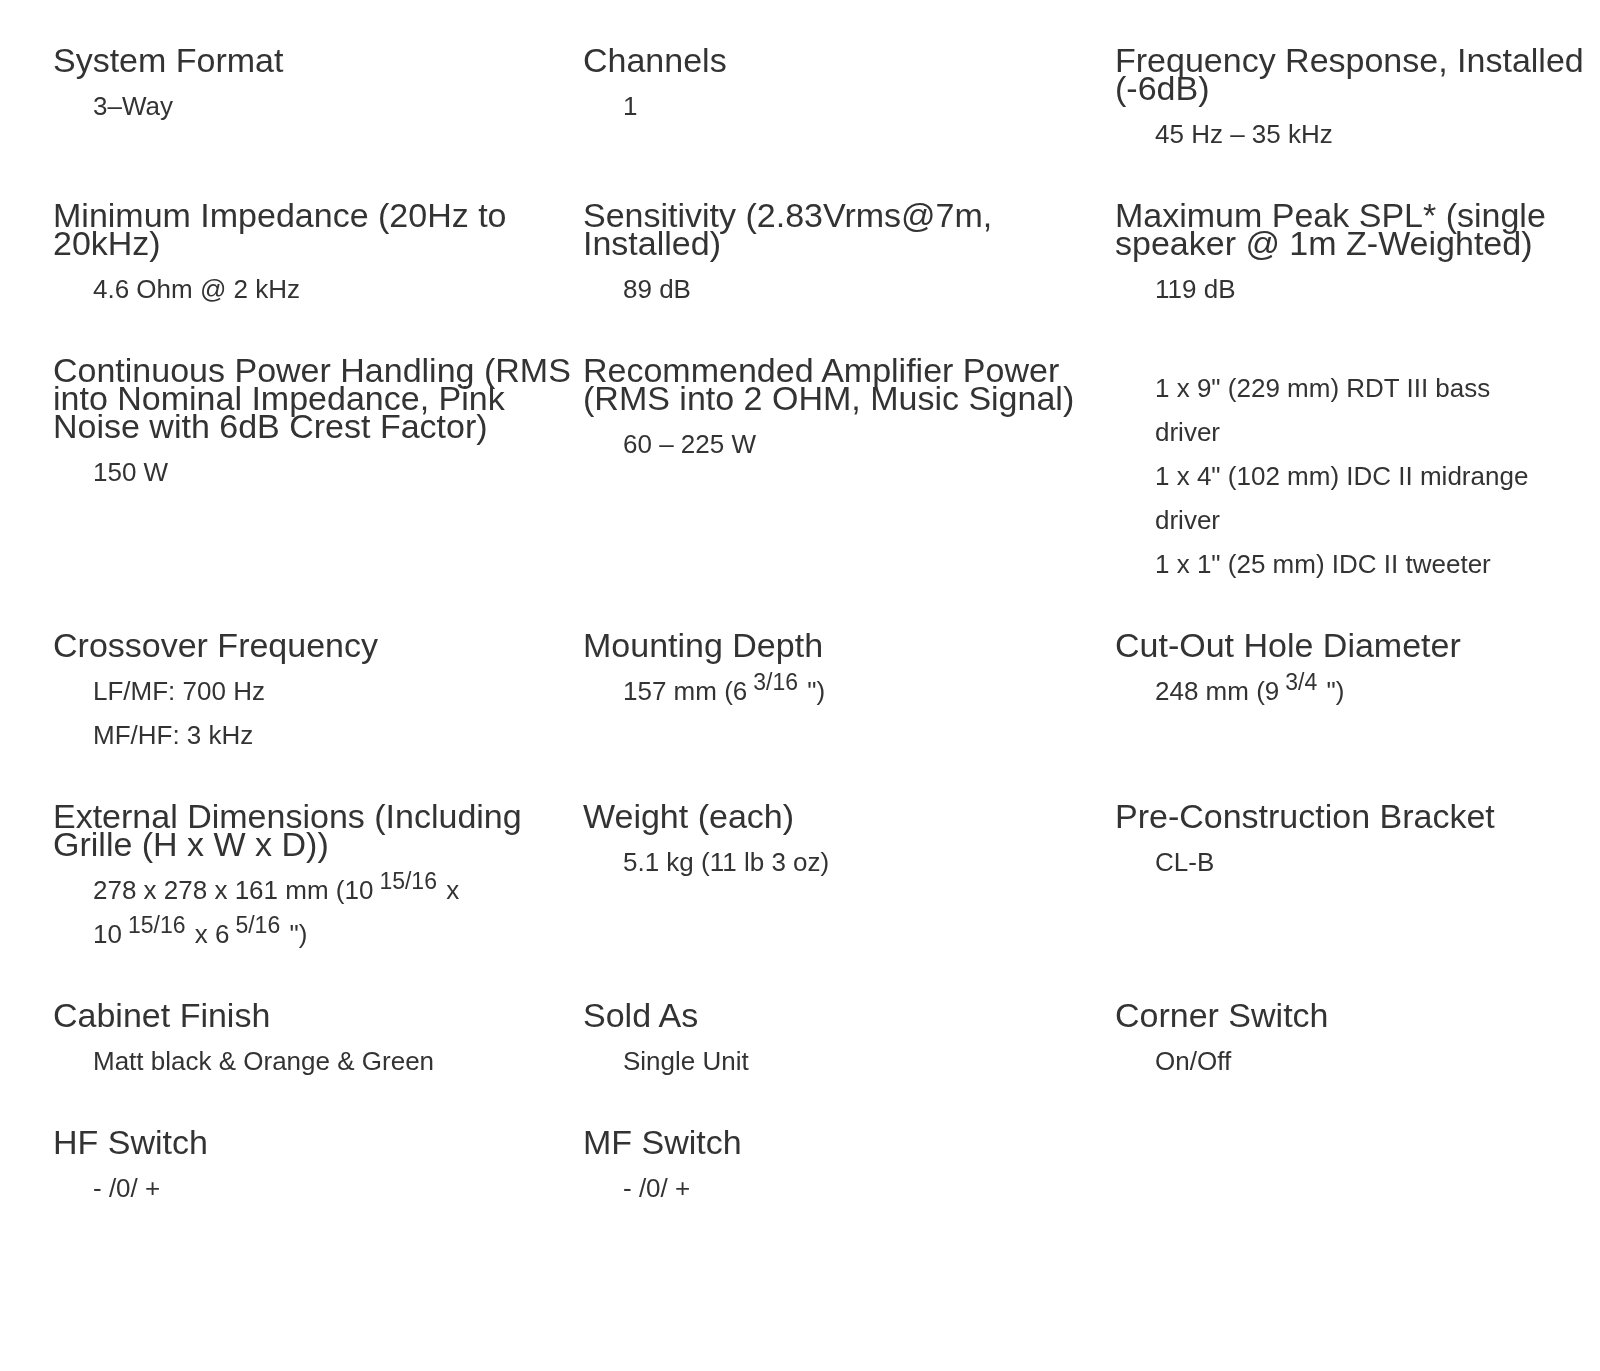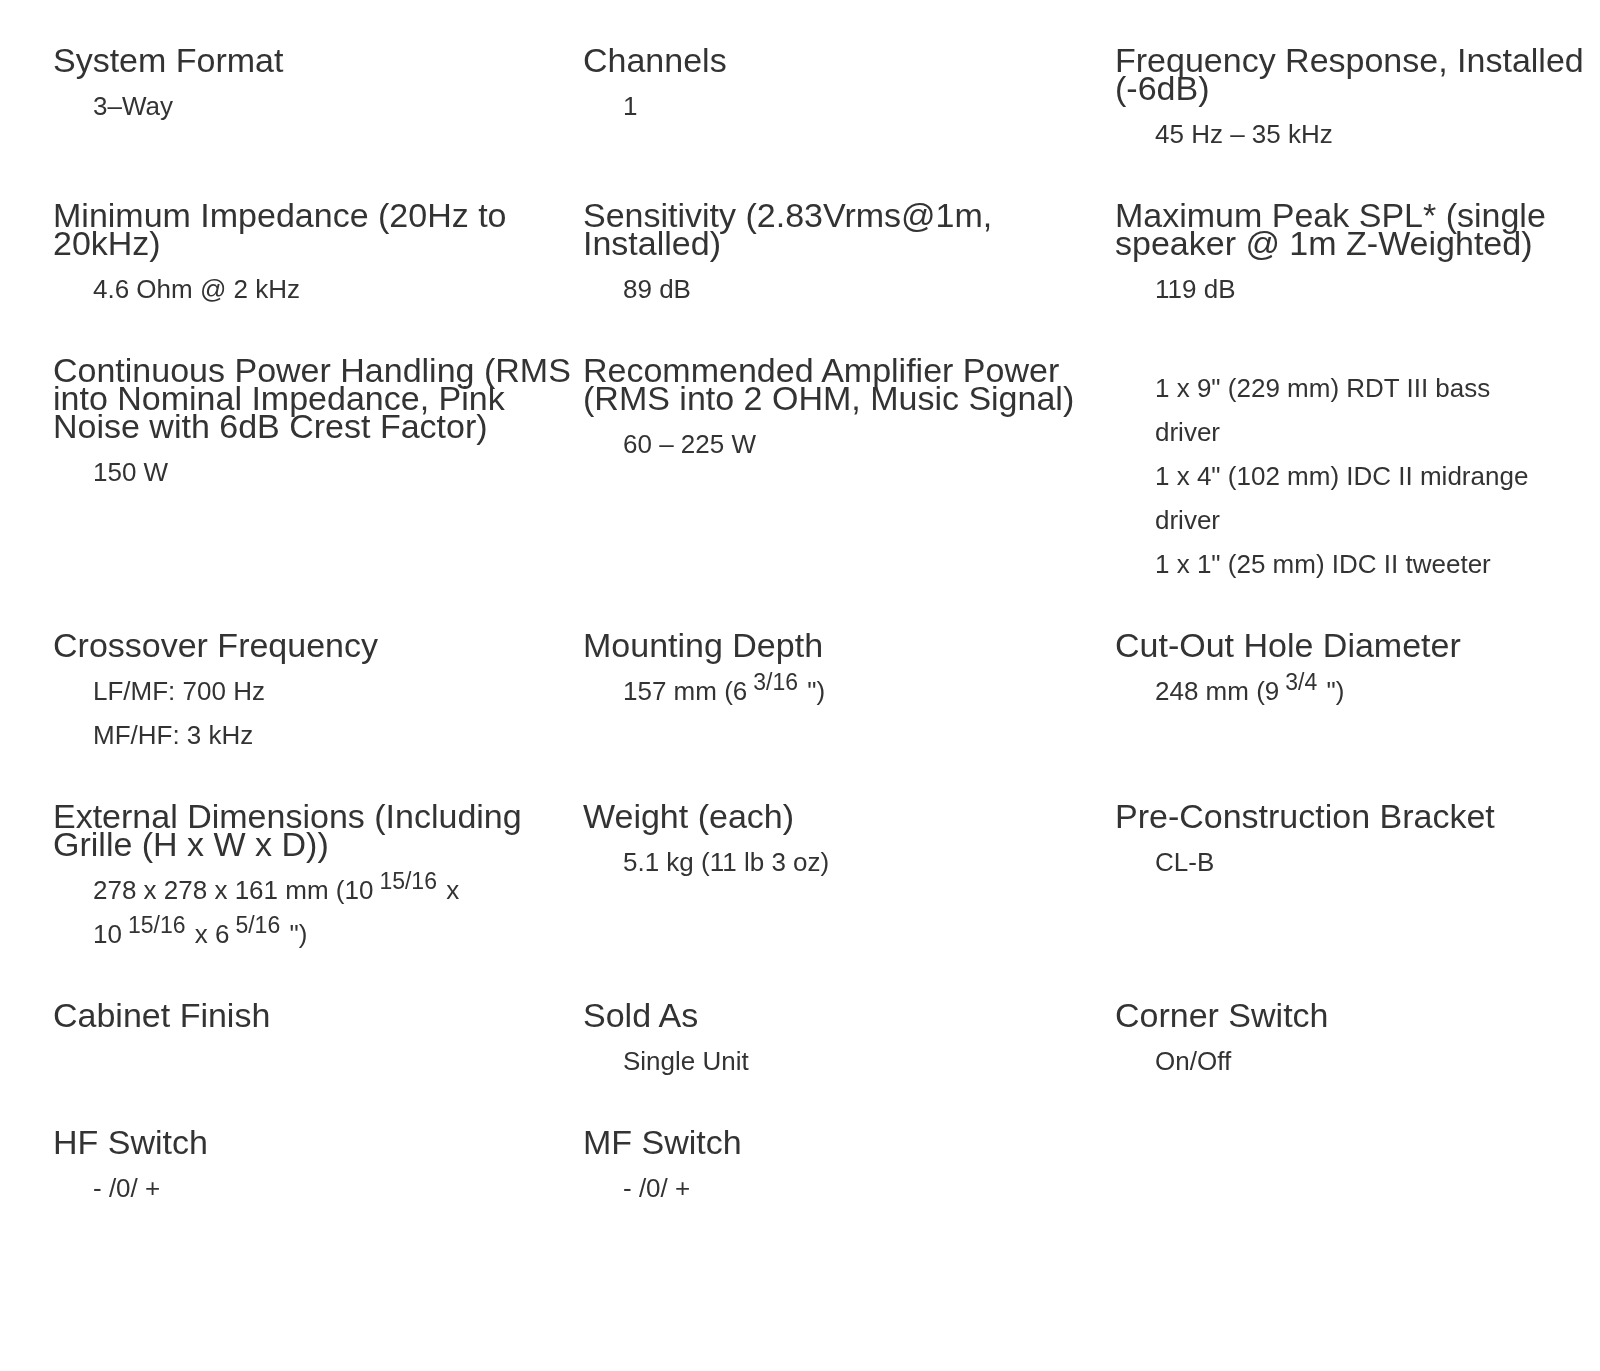--- a/index.html
+++ b/index.html
@@ -74,21 +74,21 @@
     <div class="spec-label">
         <div class="line"><span>Minimum Impedance (20Hz to</span></div>
         <div class="line"><span>20kHz)</span></div>
       </div>
     <div class="spec-value">
         <div class="line"><span>4.6 Ohm @ 2 kHz</span></div>
       </div>
   </div>
   <div class="cell">
     <div class="spec-label">
-        <div class="line"><span>Sensitivity (2.83Vrms@1m,</span></div>
+        <div class="line"><span>Sensitivity (2.83Vrms@7m,</span></div>
         <div class="line"><span>Installed)</span></div>
       </div>
     <div class="spec-value">
         <div class="line"><span>89 dB</span></div>
       </div>
   </div>
 
   <div class="cell">
     <div class="spec-label">
         <div class="line"><span>Maximum Peak SPL* (single</span></div>
@@ -177,20 +177,23 @@
         <div class="line"><span>Pre-Construction Bracket</span></div>
       </div>
     <div class="spec-value">
         <div class="line"><span>CL-B</span></div>
       </div>
   </div>
   <div class="cell">
     <div class="spec-label">
         <div class="line"><span>Cabinet Finish</span></div>
       </div>
+    <div class="spec-value">
+        <div class="line"><span>Matt black &amp; Orange &amp; Green</span></div>
+      </div>
   </div>
   <div class="cell">
     <div class="spec-label">
         <div class="line"><span>Sold As</span></div>
       </div>
     <div class="spec-value">
         <div class="line"><span>Single Unit</span></div>
       </div>
   </div>
 

